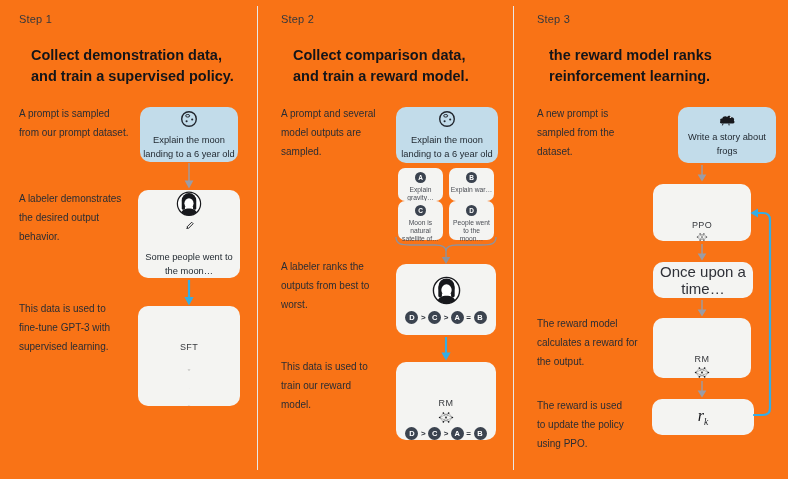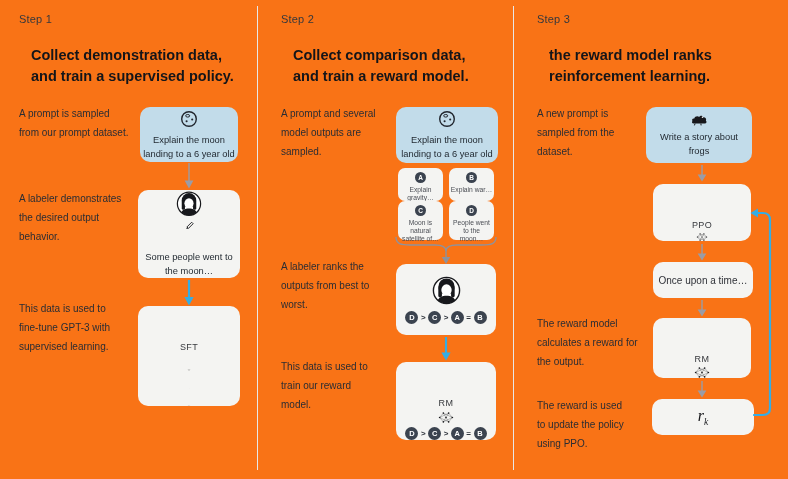--- a/index.html
+++ b/index.html
@@ -253,21 +253,21 @@
 
   <div class="step" style="left:537px;top:13px">Step 3</div>
   <h2 class="title" style="left:537px;top:33px">
     <span>the reward model ranks</span>
     <span>reinforcement learning.</span>
   </h2>
   <div class="para" style="left:537px;top:104px;width:95px">A new prompt is sampled from the dataset.</div>
   <div class="para" style="left:537px;top:314px;width:112px">The reward model calculates a reward for the output.</div>
   <div class="para" style="left:537px;top:396px;width:92px">The reward is used to update the policy using PPO.</div>
 
-  <div class="box blue" style="left:646px;top:107px;width:106px;height:56px">
+  <div class="box blue" style="left:678px;top:107px;width:98px;height:56px">
     <svg width="18" height="13" viewBox="0 0 17 13">
       <path d="M3.2,10.6 C1.6,10.6 0.9,9 2,8 C0.9,6.6 2.2,5 3.8,5.5 C4.2,3.2 7.2,2.4 8.7,3.9 C9.6,2.2 12.2,2.6 12.6,4.4 C14.8,4.1 16.3,6 15.4,7.8 C16.6,8.7 16,10.6 14.3,10.6 Z" fill="#17181c"></path>
       <path d="M4.6,10.6 L3.9,12.4 M10.4,10.6 L10.6,12.4" stroke="#17181c" stroke-width="1"></path>
       <circle cx="11.9" cy="4.3" r="0.7" fill="#fff"></circle>
     </svg>
     <div class="boxtext">Write a story about frogs</div>
   </div>
 
   <svg class="abs" style="left:696px;top:165px" width="12" height="17" viewBox="0 0 12 17">
     <line x1="6" y1="0" x2="6" y2="10" stroke="#9a9ca6" stroke-width="1.4"></line>
@@ -302,21 +302,21 @@
       </g>
     </svg>
   </div>
 
   <svg class="abs" style="left:696px;top:244px" width="12" height="17" viewBox="0 0 12 17">
     <line x1="6" y1="0" x2="6" y2="10" stroke="#9a9ca6" stroke-width="1.4"></line>
     <polygon points="1.6,9.5 10.4,9.5 6,16.5" fill="#9a9ca6"></polygon>
   </svg>
 
   <div class="box gray" style="left:653px;top:262px;width:100px;height:36px">
-    <div style="font-size:10px;color:#2f3138">Once upon a time…</div>
+    <div style="font-size:15px;color:#2f3138">Once upon a time…</div>
   </div>
 
   <svg class="abs" style="left:696px;top:300px" width="12" height="17" viewBox="0 0 12 17">
     <line x1="6" y1="0" x2="6" y2="10" stroke="#9a9ca6" stroke-width="1.4"></line>
     <polygon points="1.6,9.5 10.4,9.5 6,16.5" fill="#9a9ca6"></polygon>
   </svg>
 
   <div class="box gray" style="left:653px;top:318px;width:98px;height:60px;gap:3px">
     <div class="mlabel">RM</div>
     <svg width="52" height="32" viewBox="0 0 72 50">

